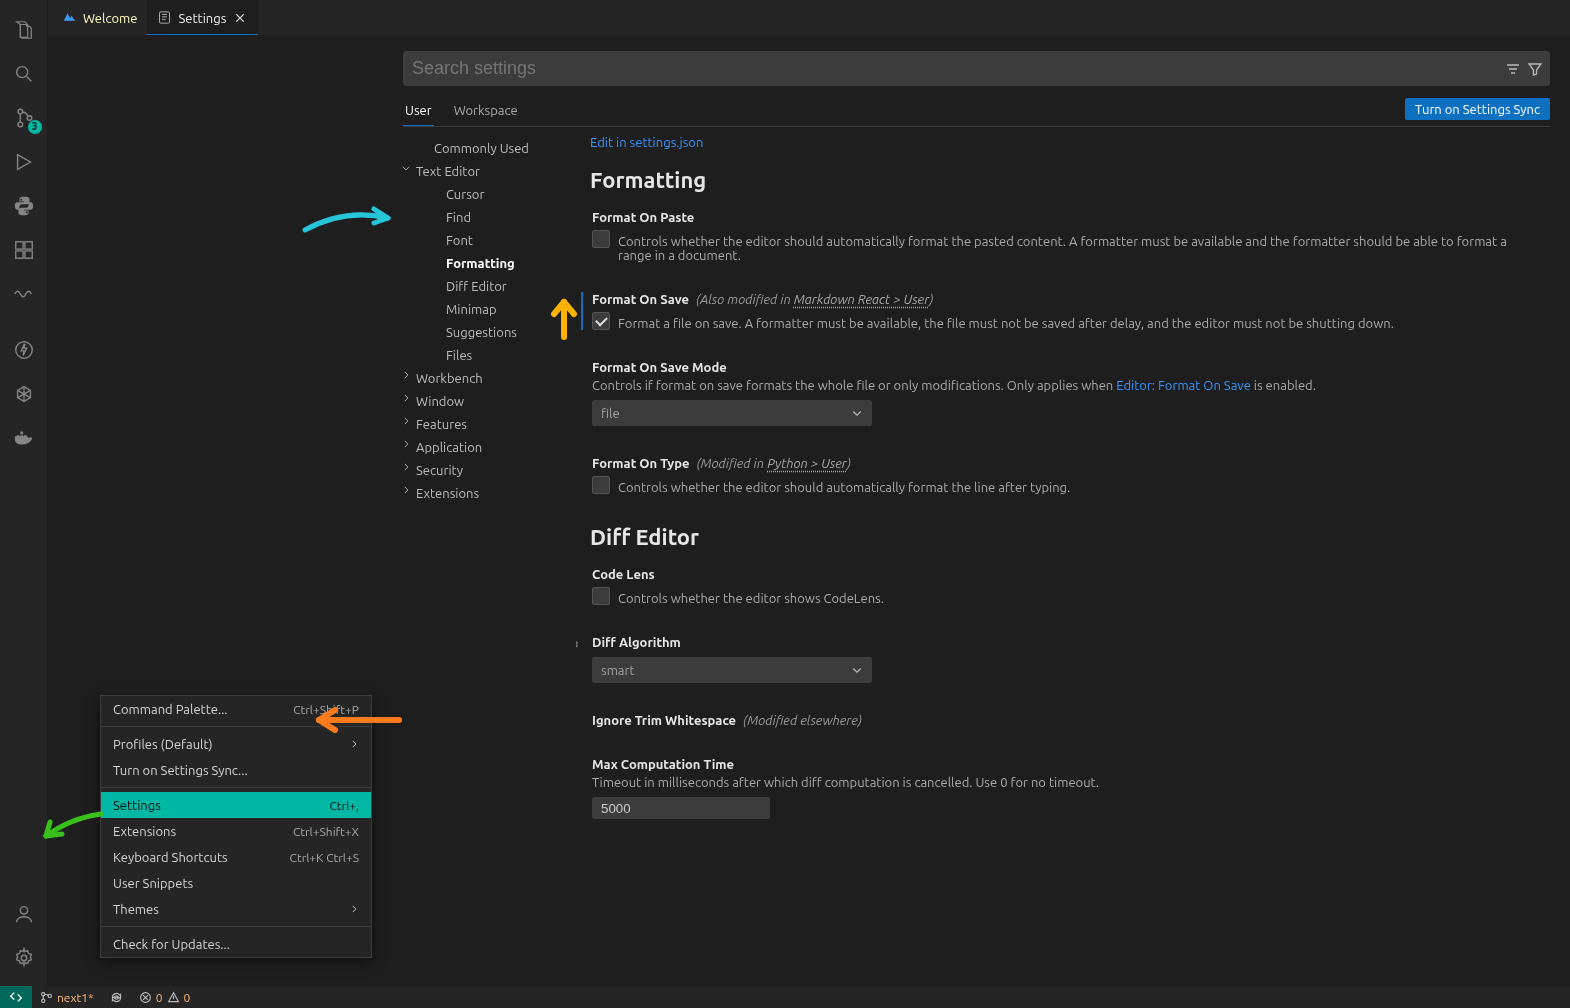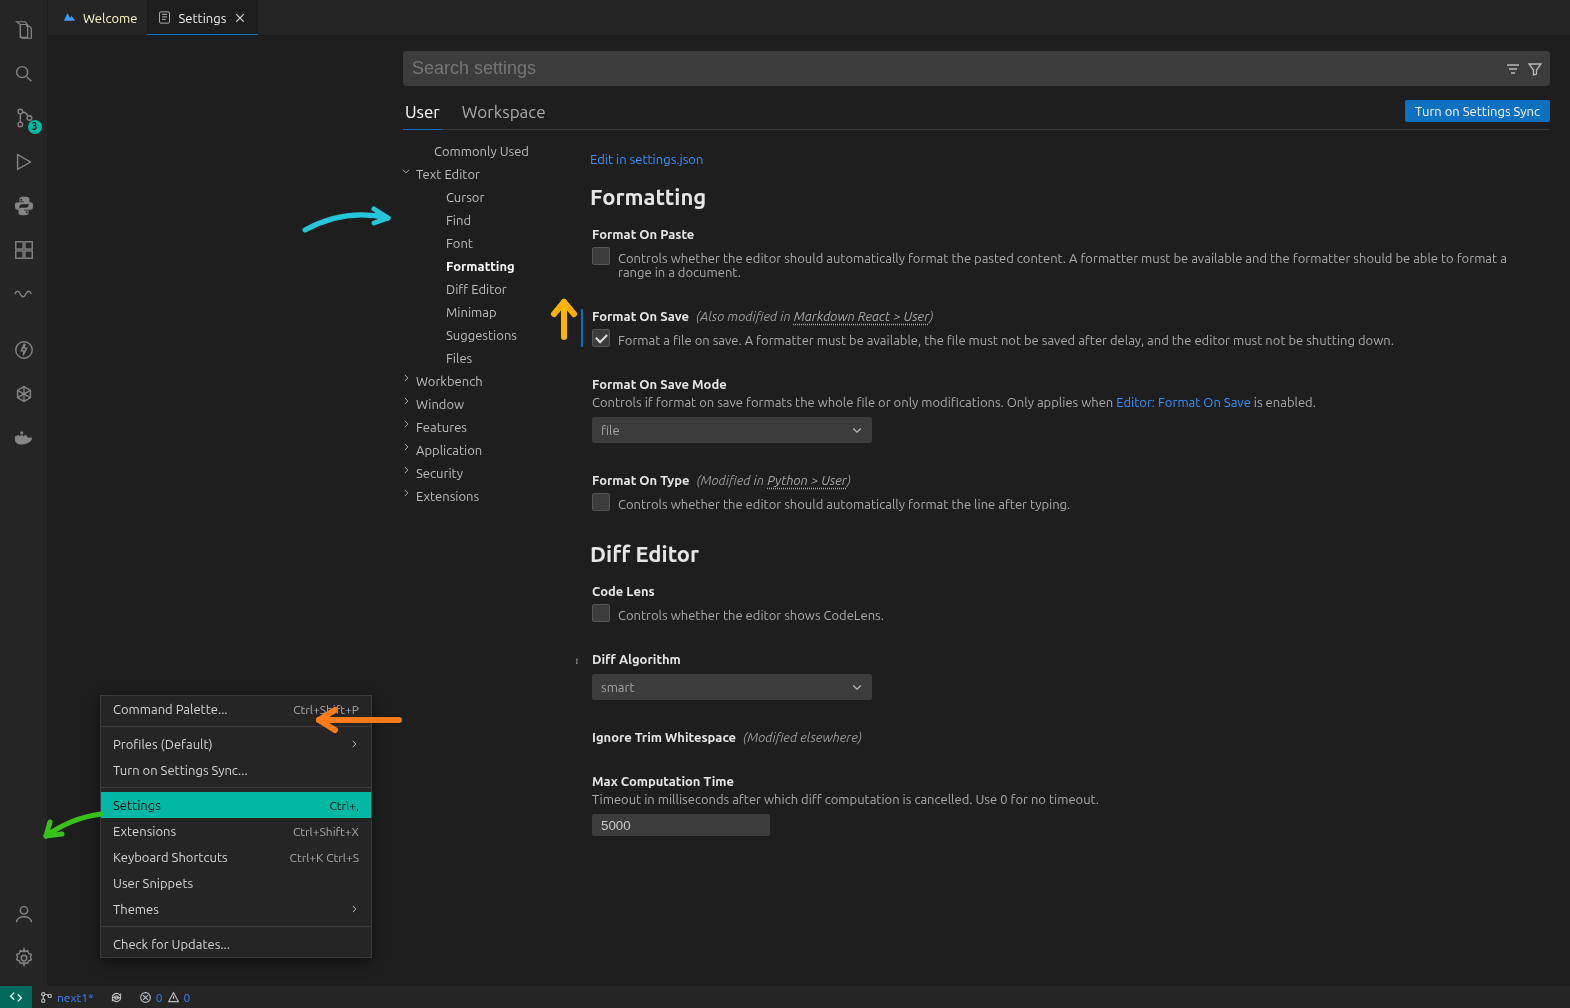--- a/index.html
+++ b/index.html
@@ -55,39 +55,39 @@
     flex:1; background:transparent; border:0; outline:0;
     color:#ccc; padding: 6px 8px; font-size:18px;
   }
   .search-actions { display:flex; align-items:center; padding: 0 6px; gap:6px; color:#999;}
   .settings-scope {
     margin: 12px 10px 0 355px;
     display:flex; align-items:center; justify-content:space-between;
     border-bottom:1px solid #3c3c3c; padding-bottom: 0;
   }
   .scope-tabs { display:flex; gap: 18px; }
-  .scope-tab { padding: 4px 2px 8px 2px; color:#aaa; font-size:17px; }
+  .scope-tab { padding: 4px 2px 8px 2px; color:#aaa; font-size:13px; }
   .scope-tab.active { color:#fff; border-bottom:1px solid #0e70c0; margin-bottom:-1px; }
   .sync-btn {
     background:#0e70c0; color:#fff; padding:4px 10px; font-size:13px; border-radius:2px; cursor:pointer; margin-bottom:6px;
   }
   .body-cols { flex:1; display:flex; overflow:hidden;}
   .toc {
     width: 170px; min-width:170px;
     margin-left: 358px;
     padding: 10px 4px 10px 4px;
     font-size:13px;
   }
   .toc-item { padding: 2px 4px 2px 4px; color:#bcbcbc; line-height:19px; display:flex; align-items:flex-start; gap:4px;}
   .toc-item .indent1 { padding-left: 20px; }
   .toc-item .indent2 { padding-left: 32px; }
   .toc-item.bold span { font-weight:700; color:#fff; }
   .chevron { width:12px; height:12px; display:inline-flex; align-items:center; justify-content:center; color:#9a9a9a; margin-left:-14px;}
   .settings-list { flex:1; overflow:auto; padding: 8px 18px 40px 14px;}
-  .link { color:#3794ff; text-decoration:none;margin-top:14px; }
+  .link { color:#3794ff; text-decoration:none; }
   .link.dotted { text-decoration: underline dotted; text-underline-offset:3px; color:#a8a8a8;}
   .edit-json { font-size:13px; margin-bottom: 18px; display:inline-block;}
   h2.section-h { font-size: 22px; font-weight:600; color:#e6e6e6; margin: 0 0 18px 0; }
   .setting { margin: 0 0 30px 0; position:relative; padding-left:2px; }
   .setting .title { font-weight:600; font-size:13px; color:#e6e6e6; }
   .setting .meta-note { font-style:italic; color:#9a9a9a; font-weight:400; margin-left:4px; }
   .setting .desc { color:#aaa; font-size:13px; margin-top:4px; }
   .check-row { display:flex; align-items:flex-start; gap:8px; margin-top:6px;}
   .checkbox {
     width:18px; height:18px; border:1px solid #555; background:#3c3c3c; border-radius:2px; flex:none;
@@ -117,21 +117,21 @@
   .menu-item {
     padding:6px 12px; display:flex; align-items:center; justify-content:space-between; color:#d4d4d4;
   }
   .menu-item.hl { background:#00b8a3; color:#111; }
   .menu-sep { height:1px; background:#3c3c3c; margin:4px 0; }
   .menu-kb { color:#aaa; font-size:12px; }
   .menu-item.hl .menu-kb { color:#111; }
   .menu-chev { color:#bbb; }
 
   
-  .status-bar { position:absolute; left:0; right:0; bottom:0; height:22px; background:#252526; display:flex; align-items:center; color:#3b82f6; font-size:12px; }
+  .status-bar { position:absolute; left:0; right:0; bottom:0; height:22px; background:#252526; display:flex; align-items:center; color:#fdba74; font-size:12px; }
   .sb-left { display:flex; align-items:center; height:100%;}
   .sb-remote { width:32px; display:flex; align-items:center; justify-content:center; background:#00695c; color:#fff; height:100%; }
   .sb-item { padding: 0 8px; display:flex; align-items:center; gap:4px; }
 
   
   .anno { position:absolute; z-index:40; }
 
   svg { display:block; }
 </style>
 </head>

